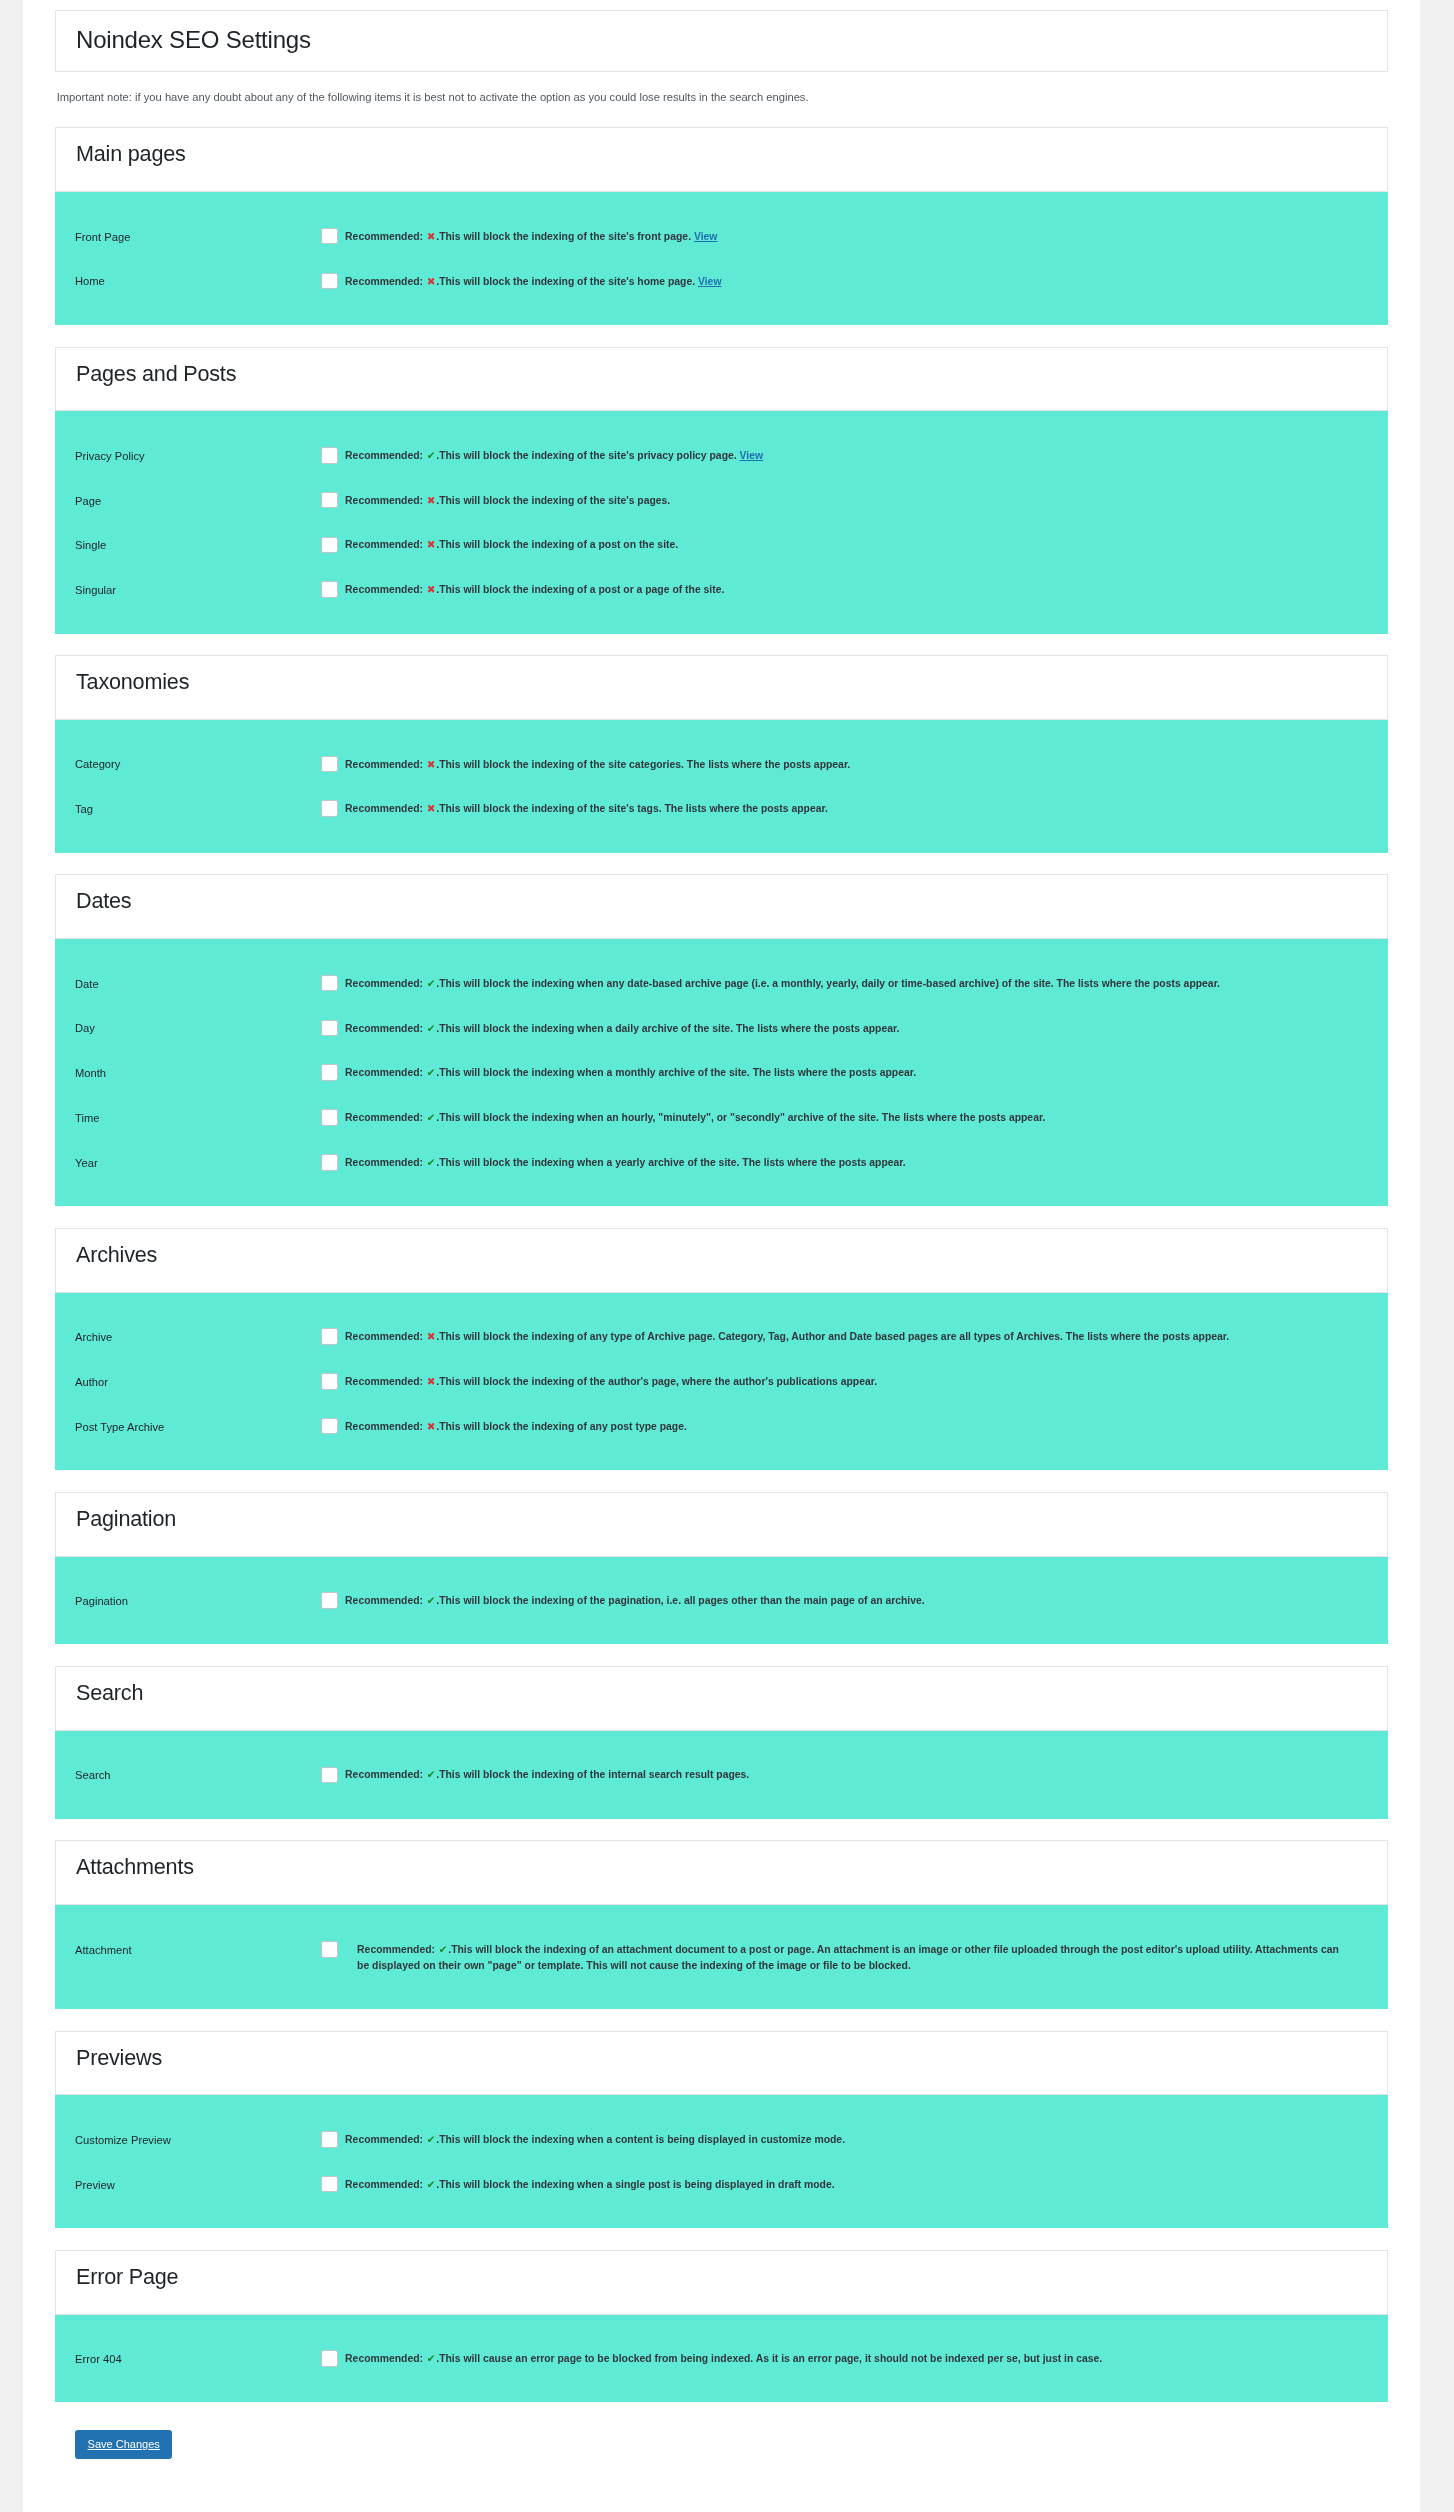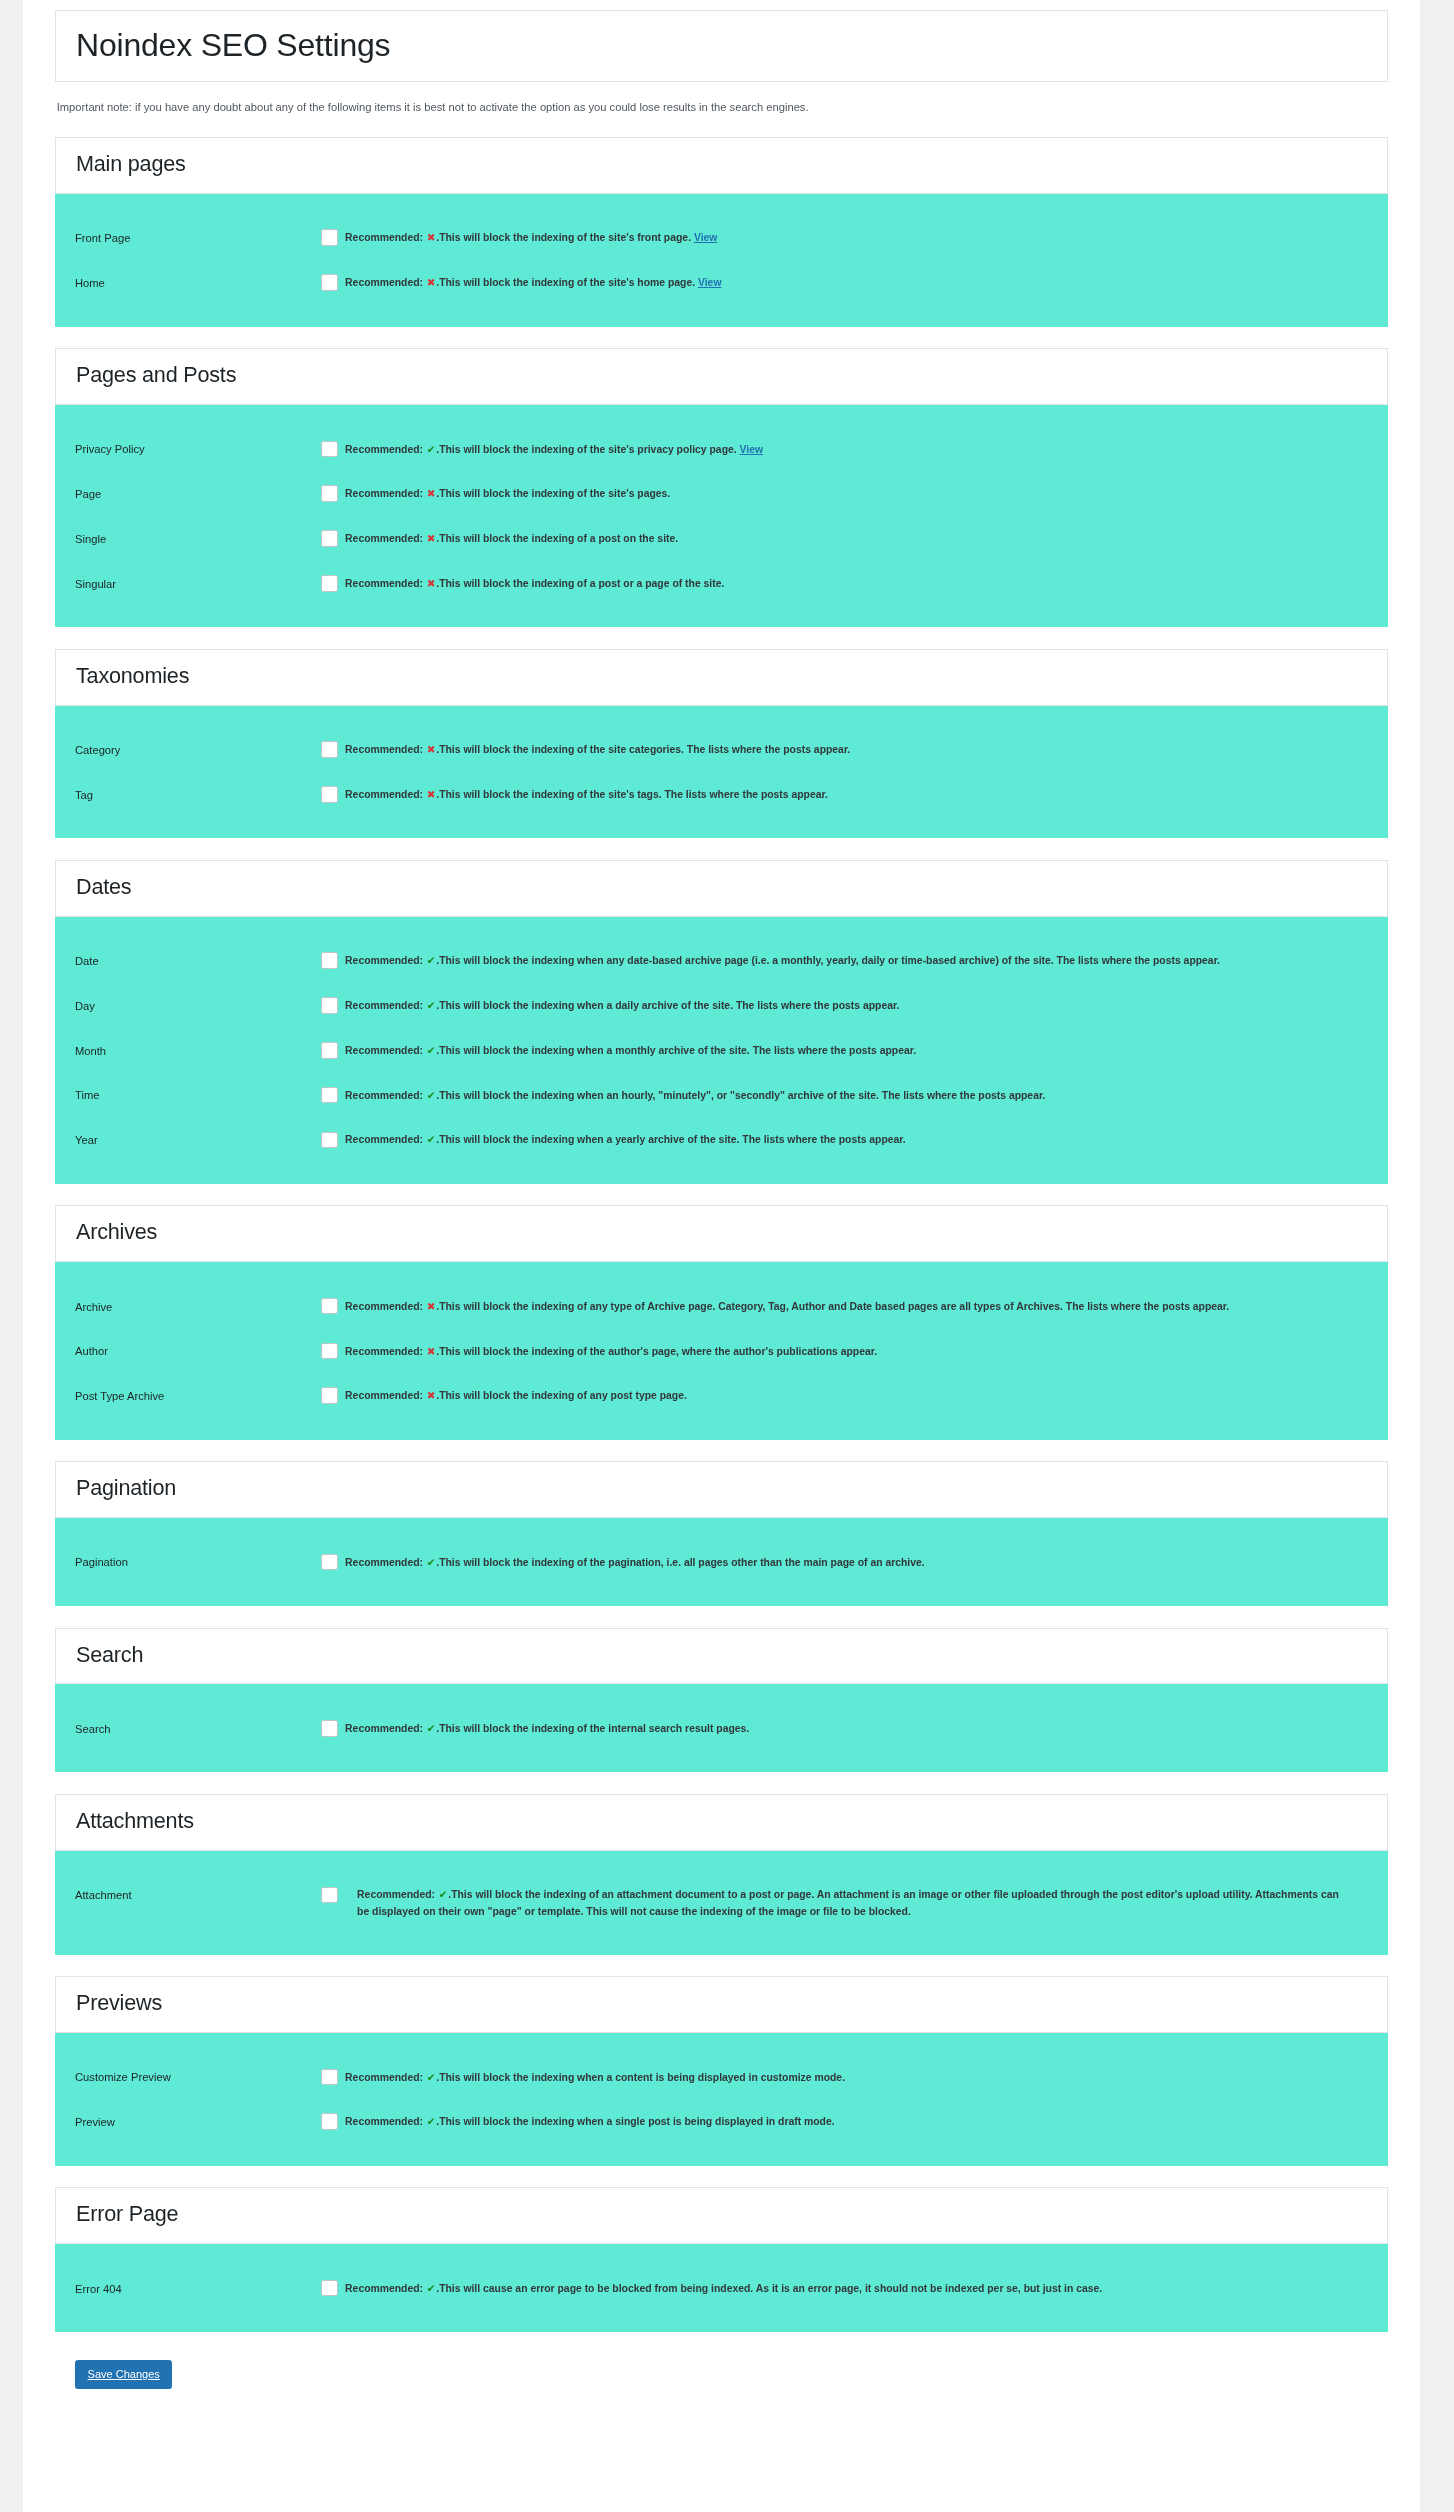--- a/index.html
+++ b/index.html
@@ -46,42 +46,42 @@
   
   .title-panel {
     border: 0.8px solid #e2e4e7;
     background: #ffffff;
     margin-top: 10px;
     padding: 15px 20px 16.6px 20px;
     box-sizing: border-box;
   }
   .title-panel h1 {
     margin: 0;
-    font-size: 32px;
+    font-size: 24px;
     font-weight: 400;
     color: #1d2327;
     line-height: 1.2;
     letter-spacing: -0.2px;
   }
   .note {
     font-size: 11.2px;
     color: #50575e;
     margin: 16.6px 0 0 1.7px;
     line-height: 1.5;
     font-weight: 400;
   }
 
   
   .section {
     margin-top: 21.6px;
   }
   .section-head {
     border: 0.8px solid #e2e4e7;
     background: #ffffff;
-    padding: 14px 20px 16px 20px;
+    padding: 14px 20px 24px 20px;
     box-sizing: border-box;
   }
   .section-head h2 {
     margin: 0;
     font-size: 21.6px;
     font-weight: 400;
     color: #1d2327;
     line-height: 1.15;
     letter-spacing: -0.2px;
   }

